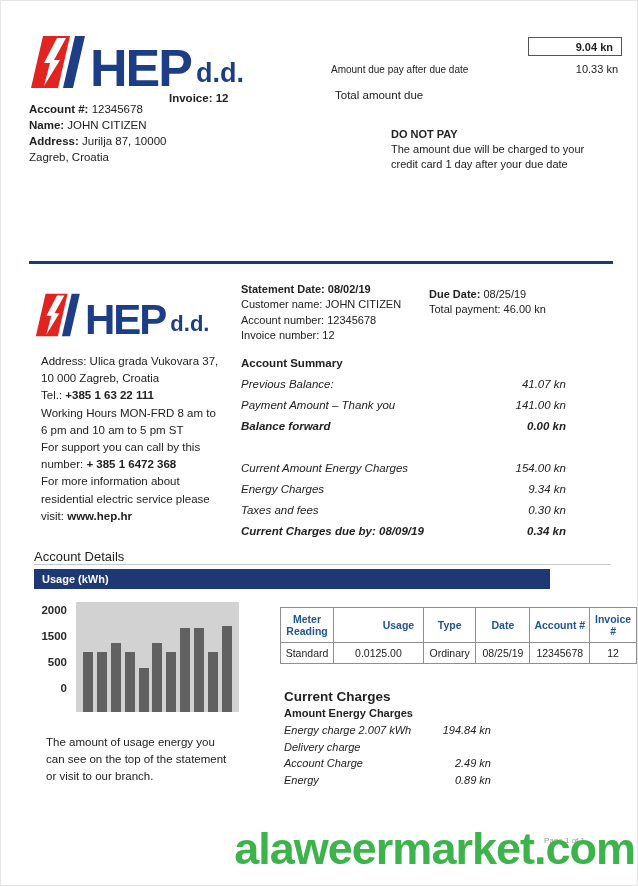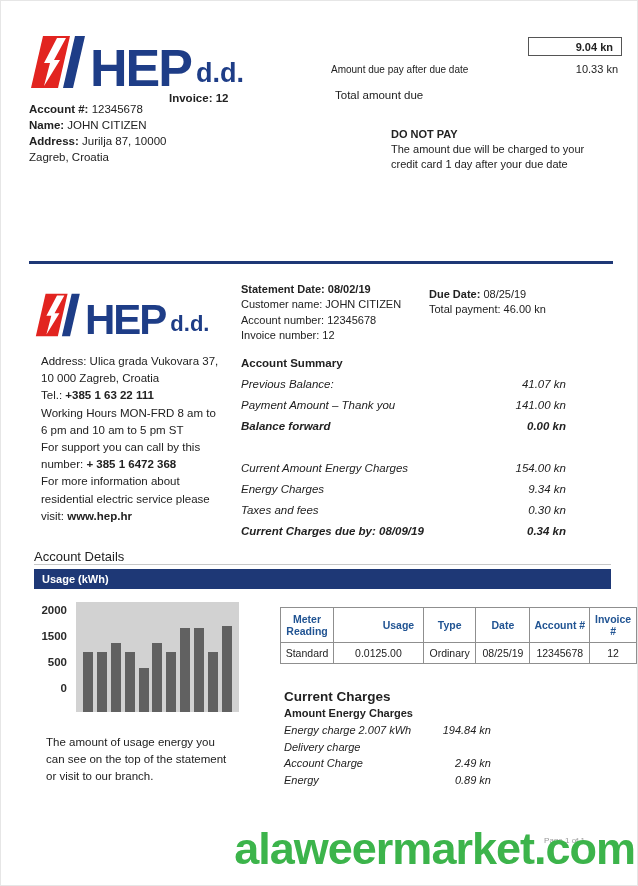--- a/index.html
+++ b/index.html
@@ -46,21 +46,21 @@
 
   .summary-title{left:240px;top:356px;font-size:11.5px;font-weight:700;}
   .summary-rows{left:240px;top:372px;width:325px;font-size:11.5px;}
   .kv{display:flex;justify-content:space-between;align-items:center;font-style:italic;}
   .summary-rows .kv{height:21px;}
   .summary-rows .kv.gap{margin-top:21px;}
   .kv.b .kl,.kv.b .kvv{font-weight:700;}
 
   .details-title{left:33px;top:548px;width:577px;font-size:13px;
     border-bottom:1px solid #c8c8c8;}
-  .usage-bar{left:33px;top:568px;width:577px;height:20px;background:var(--bar);
+  .usage-bar{left:33px;top:568px;width:516px;height:20px;background:var(--bar);
     color:#fff;font-weight:700;font-size:11px;line-height:20px;padding-left:8px;
     box-sizing:border-box;}
 
   .yticks{left:30px;top:603px;height:90px;width:36px;display:flex;flex-direction:column;
     justify-content:space-between;align-items:flex-end;font-size:11.5px;font-weight:700;color:#2b2b2b;}
   .chart-plot{left:75px;top:601px;width:163px;height:110px;background:var(--chartbg);
     display:flex;align-items:flex-end;justify-content:space-evenly;
     padding:0 3px;box-sizing:border-box;}
   .chart-plot .bar{width:10px;background:var(--chartbar);}
 

